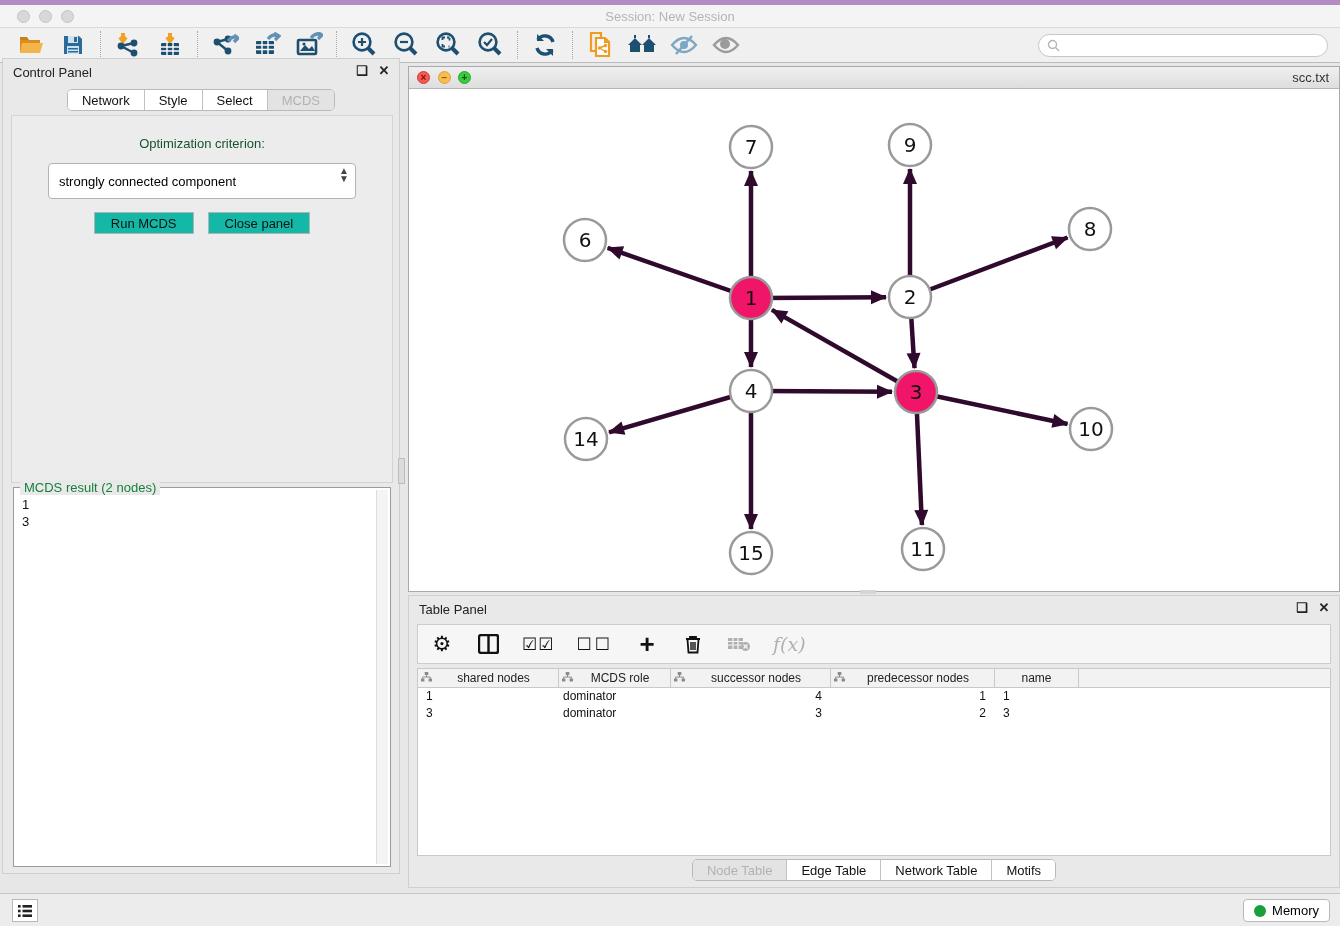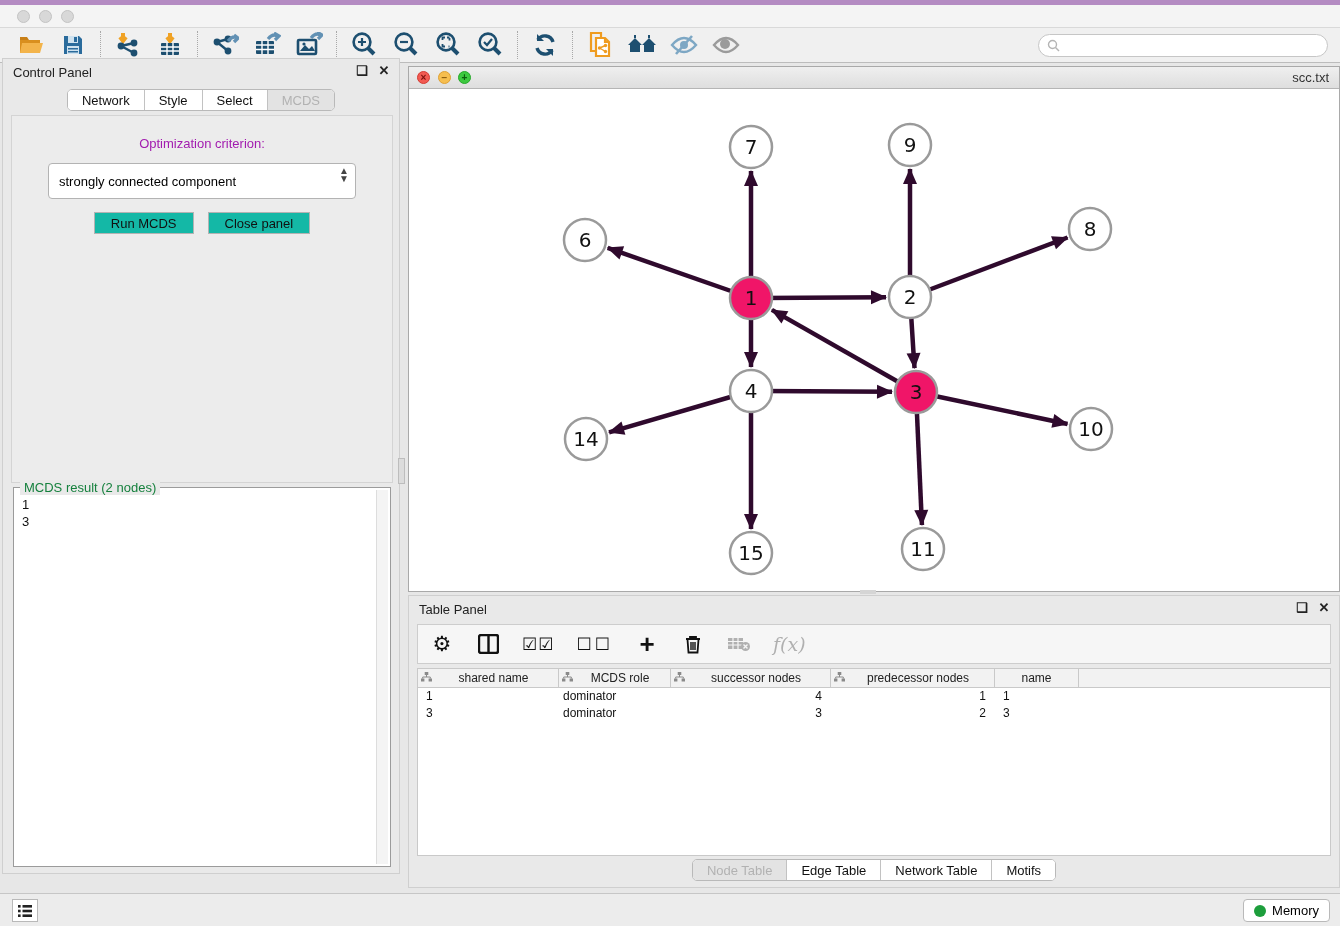--- a/index.html
+++ b/index.html
@@ -25,21 +25,21 @@
   .panel-head { position:relative; height:26px; display:flex; align-items:center; padding:0 10px; font-size:13px; color:#222; }
   .panel-head .ph-btns { position:absolute; right:8px; top:4px; display:flex; gap:8px; font-size:13px; color:#222; }
   .ph-btn { cursor:pointer; width:14px; text-align:center; font-weight:bold; }
   .tabs-row { display:flex; justify-content:center; margin-top:4px; }
   .tabgroup { display:flex; border:1px solid #b9b9b9; border-radius:5px; overflow:hidden; background:#fff; height:22px; }
   .tab { padding:2px 14px; font-size:13px; color:#111; background:#fff; border-right:1px solid #c2c2c2; cursor:pointer; display:flex; align-items:center; }
   .tab:last-child { border-right:none; }
   .tab.disabled-active { background:#e3e3e3; color:#b2b2b2; cursor:default; }
 
   .mcds-box { position:absolute; left:8px; top:56px; width:382px; height:368px; background:#ececec; border:1px solid #d4d4d4; }
-  .opt-label { text-align:center; margin-top:20px; font-size:13px; color:#a21caf; }
+  .opt-label { text-align:center; margin-top:20px; font-size:13px; color:#14532d; }
   .dropdown { position:relative; margin:12px auto 0 auto; width:308px; height:36px; background:#fff; border:1px solid #b3b3b3; border-radius:4px; font-size:13px; display:flex; align-items:center; padding-left:10px; cursor:pointer; }
   .dd-arrows { position:absolute; right:6px; top:3px; font-size:10px; color:#444; line-height:8px; text-align:center; }
   .btn-row { display:flex; justify-content:center; gap:14px; margin-top:13px; }
   .pbtn { background:#14b8a6; border:1px solid #b3b3b3; border-radius:0; height:22px; padding:0 16px; font-size:13px; color:#111; cursor:pointer; }
 
   .result-group { position:absolute; left:10px; top:428px; width:378px; height:380px; border:1px solid #9b9b9b; background:#fff; }
   .result-label { position:absolute; top:-8px; left:6px; background:#e9e9e9; padding:0 4px; font-size:13px; color:#15803d; }
   .result-area { position:absolute; inset:8px 14px 2px 2px; font-size:13px; color:#111; line-height:17px; padding-left:6px; white-space:pre; overflow:hidden; }
   .result-scroll { position:absolute; top:2px; right:2px; bottom:2px; width:12px; background:#f4f4f4; border-left:1px solid #ddd; }
 
@@ -83,20 +83,21 @@
 <body>
 
 <div id="app">
 
   <div class="top-strip"></div>
 
   <div class="titlebar">
     <div class="traffic t1"></div>
     <div class="traffic t2"></div>
     <div class="traffic t3"></div>
+    <div class="title-text">Session: New Session</div>
   </div>
 
   <div class="toolbar">
     <span class="tb-icon">
       <svg width="26" height="24" viewBox="0 0 26 24">
           <path d="M2 5 h8 l2 3 h11" fill="none"></path>
           <path d="M2 4 h7 l2 3 h-9 z" fill="#c87f17"></path>
           <path d="M2 7 h20 v13 h-20 z" fill="#d98f1e"></path>
           <path d="M4 10 h21 l-3 10 h-20 z" fill="#f3b44b"></path>
         </svg>
@@ -376,21 +377,21 @@
       <div class="t-header" id="table-header">
           <div class="th-cell" style="width: 141px;">
             <span><svg width="11" height="10" viewBox="0 0 11 10">
                 <g fill="#8a8a8a">
                   <rect x="3.7" y="0" width="3.6" height="3"></rect>
                   <rect x="0" y="6.5" width="3.4" height="3"></rect>
                   <rect x="7.6" y="6.5" width="3.4" height="3"></rect>
                 </g>
                 <path d="M5.5 3 v2 M1.7 6.5 v-1.5 h7.6 v1.5" stroke="#8a8a8a" fill="none"></path>
               </svg></span>
-            <span class="th-label">shared name</span>
+            <span class="th-label">shared nodes</span>
           </div>
           <div class="th-cell" style="width: 112px;">
             <span><svg width="11" height="10" viewBox="0 0 11 10">
                 <g fill="#8a8a8a">
                   <rect x="3.7" y="0" width="3.6" height="3"></rect>
                   <rect x="0" y="6.5" width="3.4" height="3"></rect>
                   <rect x="7.6" y="6.5" width="3.4" height="3"></rect>
                 </g>
                 <path d="M5.5 3 v2 M1.7 6.5 v-1.5 h7.6 v1.5" stroke="#8a8a8a" fill="none"></path>
               </svg></span>

